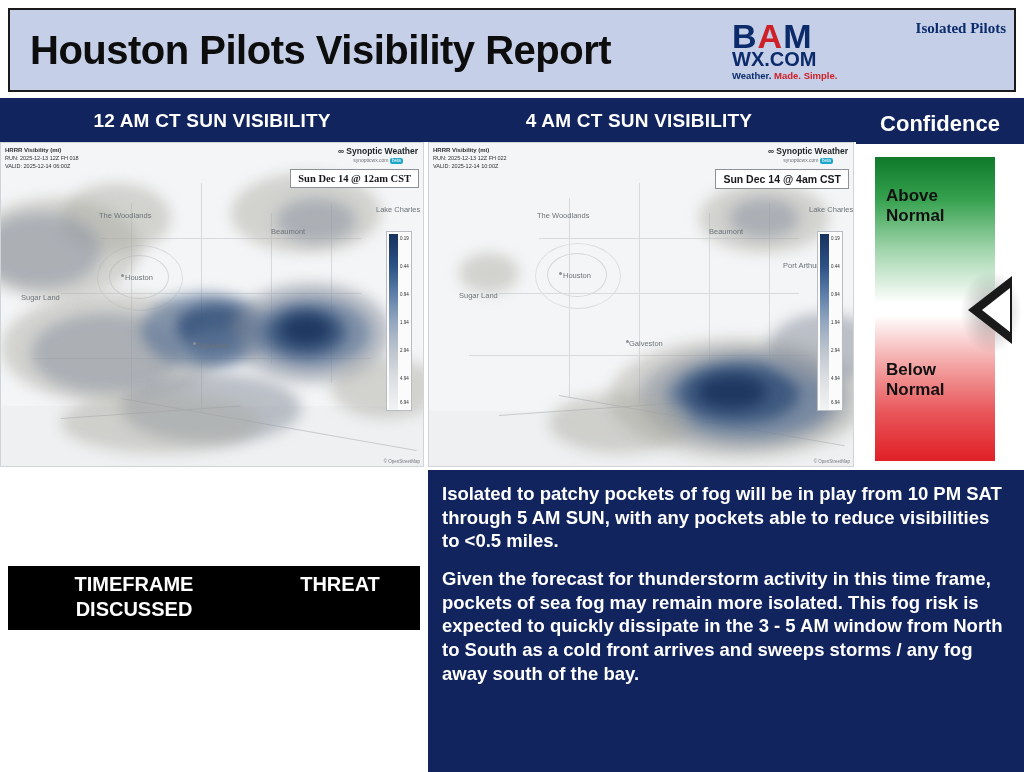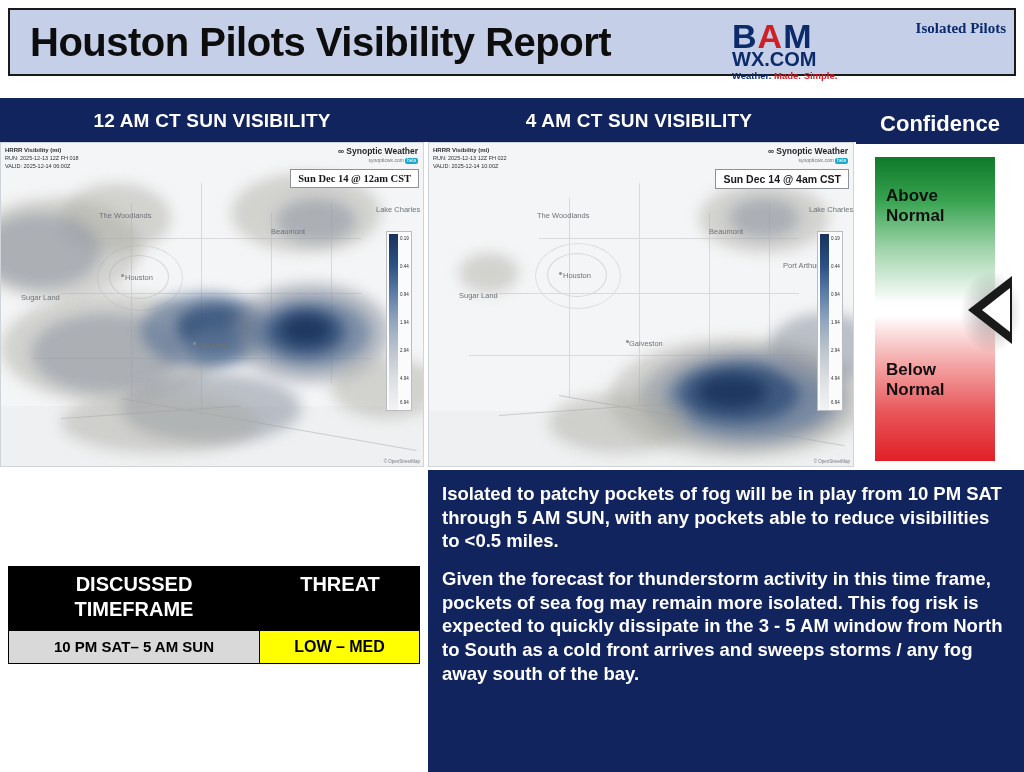--- a/index.html
+++ b/index.html
@@ -13,21 +13,21 @@
   .page {
     position: relative;
     width: 1024px; height: 772px;
     background: #ffffff;
   }
 
   
   .header {
     position: absolute;
     left: 8px; top: 8px;
-    width: 1008px; height: 68px;
+    width: 1008px; height: 84px;
     background: #c5cfe8;
     border: 2px solid #1a1a1a;
     display: flex;
     align-items: center;
   }
   .header-title {
     font-size: 40px;
     font-weight: bold;
     color: #0d0d0d;
     margin-left: 20px;
@@ -172,21 +172,21 @@
     left: 4px; top: 3px;
     font-size: 5.5px;
     color: #2c2f33;
     line-height: 1.45;
     font-family: "Liberation Sans", sans-serif;
   }
   .map-meta .m-title { font-weight: bold; font-size: 6px; }
   .synoptic {
     position: absolute;
     right: 5px; top: 3px;
-    text-align: right;
+    text-align: center;
     font-size: 7px;
     color: #22262a;
     line-height: 1.3;
   }
   .synoptic .brand { font-weight: bold; font-size: 8.5px; }
   .synoptic .sub { font-size: 5px; color: #6c7176; }
   .synoptic .chip {
     display: inline-block;
     background: #1fa7c9; color: #fff;
     font-size: 4.5px; padding: 0 2px; border-radius: 2px;
@@ -522,24 +522,20 @@
   </div>
 
   <div class="discussion">
     <p>Isolated to patchy pockets of fog will be in play from 10 PM SAT through 5 AM SUN, with any pockets able to reduce visibilities to &lt;0.5 miles.</p>
     <p>Given the forecast for thunderstorm activity in this time frame, pockets of sea fog may remain more isolated. This fog risk is expected to quickly dissipate in the 3 - 5 AM window from North to South as a cold front arrives and sweeps storms / any fog away south of the bay.</p>
   </div>
 
   <div class="table">
     <div class="t-head">
       <div class="c1">
+        <div>TIMEFRAME</div>
         <div>DISCUSSED</div>
-        <div>TIMEFRAME</div>
       </div>
       <div class="c2">THREAT</div>
     </div>
-    <div class="t-row">
-      <div class="c1">10 PM SAT– 5 AM SUN</div>
-      <div class="c2">LOW – MED</div>
-    </div>
   </div>
 
 </div>
 
 </body></html>

